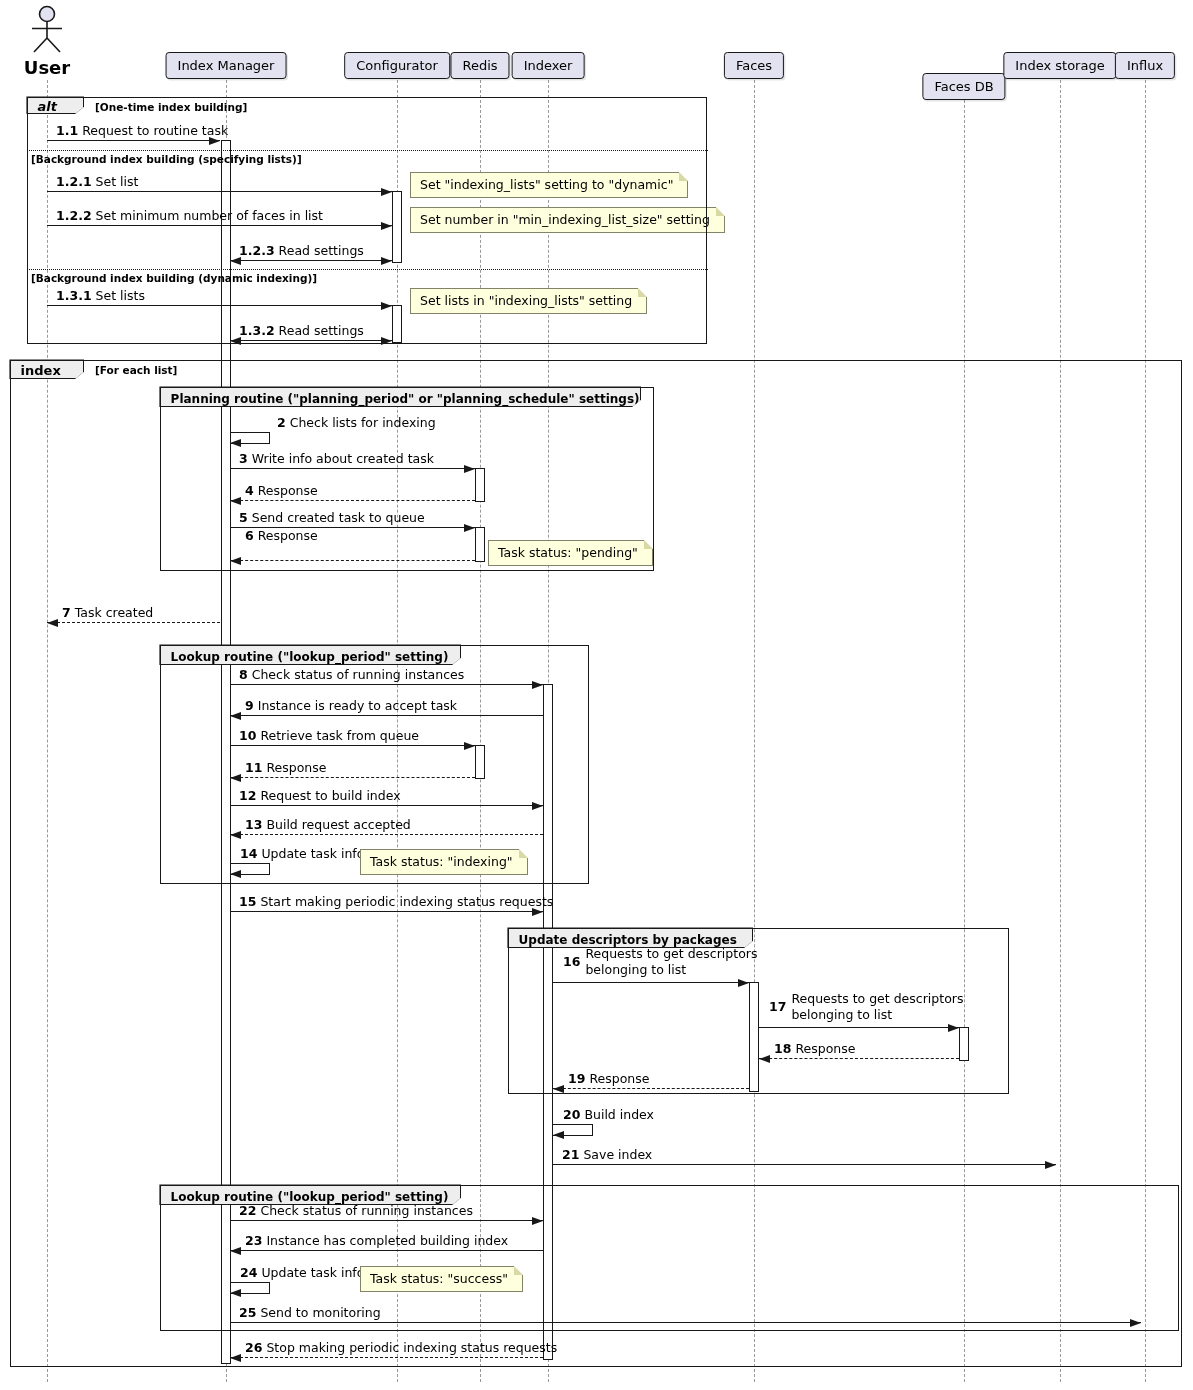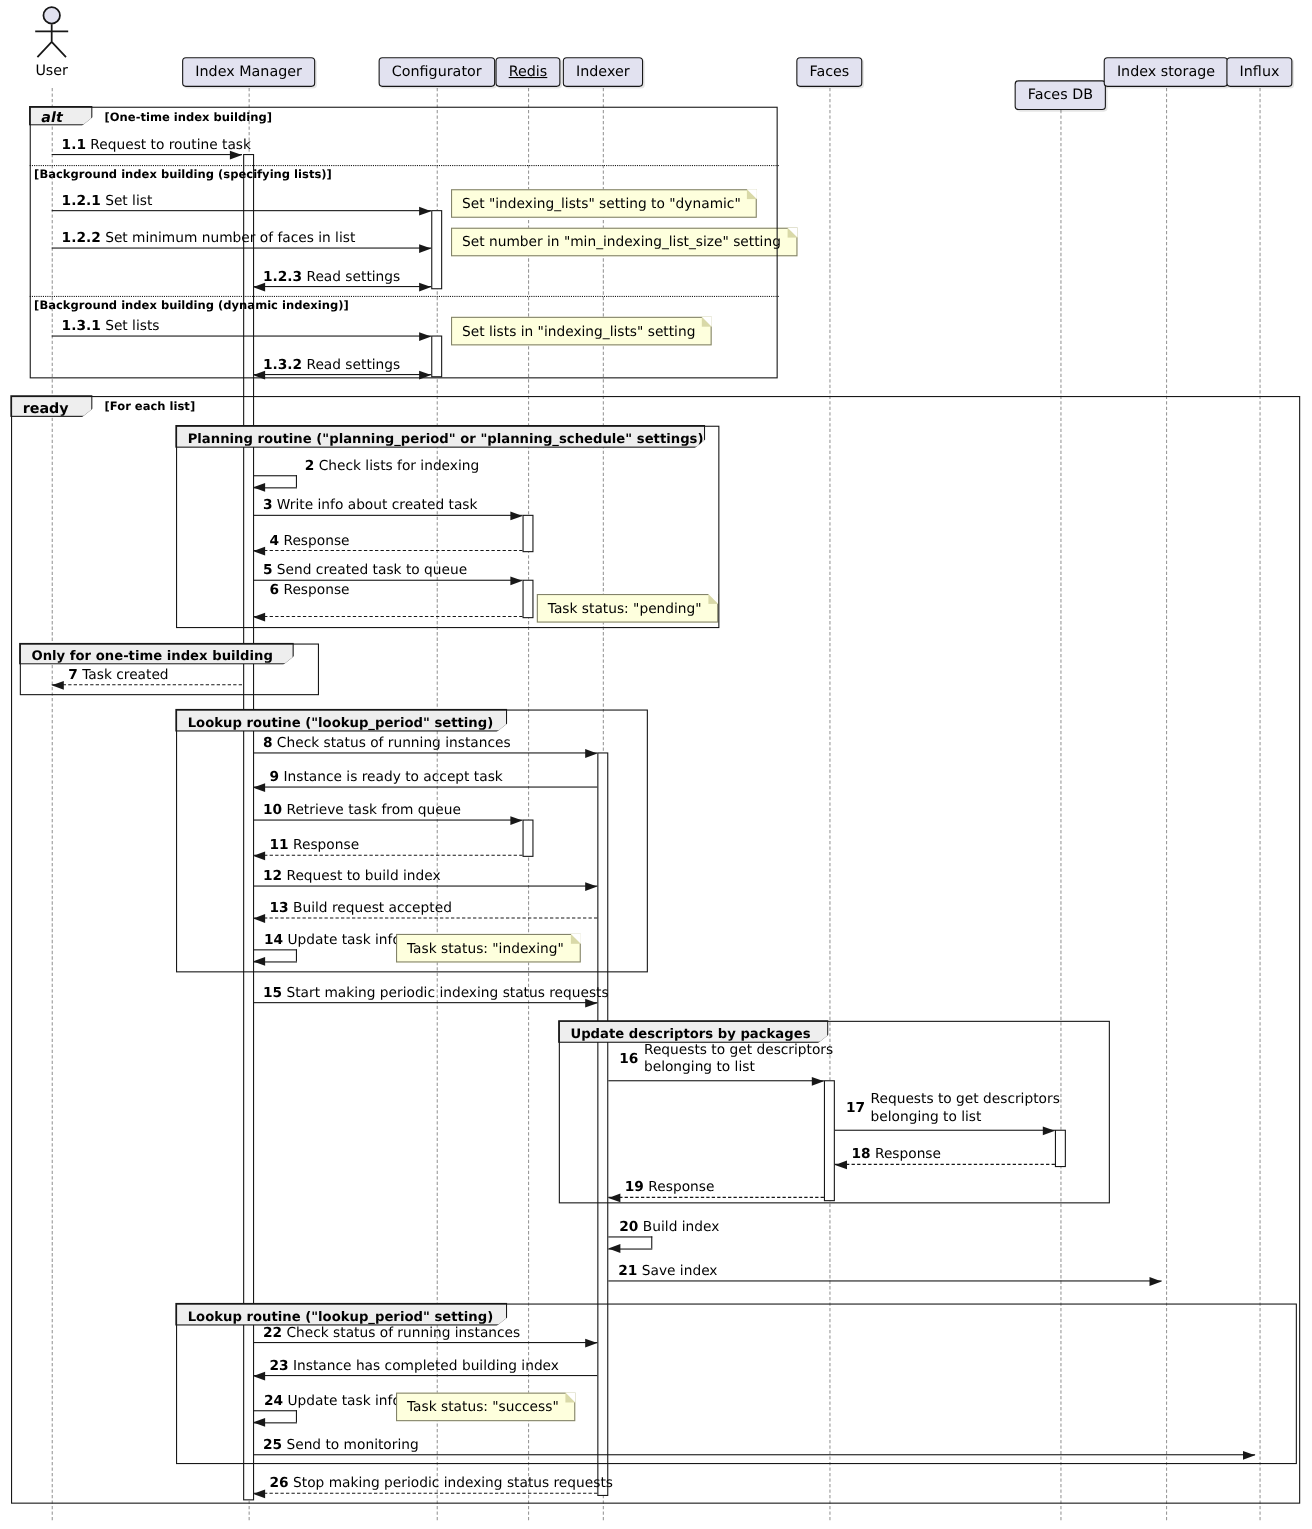--- a/index.html
+++ b/index.html
@@ -3,21 +3,21 @@
 <meta charset="utf-8">
 <style>
   html,body{margin:0;padding:0;background:#fff;}
   body{font-family:"DejaVu Sans","Liberation Sans",sans-serif;color:#000;}
   #canvas{position:relative;width:1193px;height:1390px;background:var(--bg,#fff);overflow:hidden;}
   .lifeline{position:absolute;width:0;border-left:1px dashed var(--lifeline,#999);z-index:0;}
   .pbox{position:absolute;transform:translateX(-50%);background:var(--pfill,#E2E2F0);border:1.4px solid var(--line,#181818);
         border-radius:3.5px;font-size:13px;line-height:25px;height:25px;padding:0 11px;white-space:nowrap;z-index:6;
         box-shadow:1.5px 1.5px 0 rgba(0,0,0,.10);}
   .actor-wrap{position:absolute;z-index:6;}
-  .actor-label{position:absolute;width:80px;text-align:center;font-size:13px;z-index:6;}
+  .actor-label{position:absolute;width:80px;text-align:center;font-size:18px;z-index:6;font-weight:bold;}
   .act{position:absolute;width:8px;background:#fff;border:1px solid var(--line,#181818);z-index:2;}
   .group{position:absolute;border:1.6px solid var(--line,#181818);z-index:5;background:transparent;}
   .tab-outer{position:absolute;top:-1.6px;left:-1.6px;background:var(--line,#181818);z-index:5;}
   .tab-inner{position:absolute;left:1.2px;top:1.2px;right:1.2px;bottom:1.2px;background:var(--tfill,#EEEEEE);
              font-weight:bold;white-space:nowrap;overflow:hidden;padding-left:10px;}
   .kw{font-size:13px;}
   .ttl{font-size:12px;}
   .guard{position:absolute;font-weight:bold;font-size:10.5px;white-space:nowrap;z-index:5;}
   .divline{position:absolute;height:0;border-top:1.4px dotted var(--line,#181818);z-index:3;}
   .divlabel{position:absolute;font-weight:bold;font-size:10.5px;white-space:nowrap;z-index:3;}
@@ -49,21 +49,21 @@
     <div class="lifeline" style="left: 963.5px; top: 80px; height: 1302px;"></div>
     <div class="lifeline" style="left: 1059.5px; top: 80px; height: 1302px;"></div>
     <div class="lifeline" style="left: 1144.5px; top: 80px; height: 1302px;"></div>
     <div class="actor-wrap" style="left: 25px; top: 5px; width: 44px; height: 50px;"><svg width="44" height="50" viewBox="0 0 44 50">
         <circle cx="22" cy="9" r="7.5" fill="#E2E2F0" stroke="#181818" stroke-width="1.6"></circle>
         <path d="M22 17 V33 M7 23.5 H37 M22 33 L9 47 M22 33 L35 47" stroke="#181818" stroke-width="1.6" fill="none"></path>
       </svg></div>
     <div class="actor-label" style="left: 7px; top: 57px;">User</div>
     <div class="pbox" style="left: 226px; top: 52px;">Index Manager</div>
     <div class="pbox" style="left: 397px; top: 52px;">Configurator</div>
-    <div class="pbox" style="left: 480px; top: 52px; text-decoration: underline;">Redis</div>
+    <div class="pbox" style="left: 480px; top: 52px;">Redis</div>
     <div class="pbox" style="left: 548px; top: 52px;">Indexer</div>
     <div class="pbox" style="left: 754px; top: 52px;">Faces</div>
     <div class="pbox" style="left: 964px; top: 52px; margin-top: 21px;">Faces DB</div>
     <div class="pbox" style="left: 1060px; top: 52px;">Index storage</div>
     <div class="pbox" style="left: 1145px; top: 52px;">Influx</div>
     <div class="act" style="left: 221px; top: 140px; height: 1222px;"></div>
     <div class="act" style="left: 392px; top: 191px; height: 70px;"></div>
     <div class="act" style="left: 392px; top: 305px; height: 36px;"></div>
     <div class="act" style="left: 475px; top: 468px; height: 32px;"></div>
     <div class="act" style="left: 475px; top: 527px; height: 33px;"></div>
@@ -72,32 +72,27 @@
     <div class="act" style="left: 749px; top: 982px; height: 108px;"></div>
     <div class="act" style="left: 959px; top: 1027px; height: 32px;"></div>
     <div class="group" style="left: 27px; top: 97px; width: 678px; height: 245px;">
       <div class="tab-outer" style="width: 58px; height: 18px; clip-path: polygon(0px 0px, 58px 0px, 58px 10px, 48px 18px, 0px 18px);">
         <div class="tab-inner" style="line-height: 16px; clip-path: polygon(0px 0px, 58px 0px, 58px 10px, 48px 18px, 0px 18px); font-style: italic;"><span class="kw">alt</span></div>
       </div>
     </div>
     <div class="guard" style="left: 95px; top: 101px;">[One-time index building]</div>
     <div class="group" style="left: 10px; top: 360px; width: 1170px; height: 1005px;">
       <div class="tab-outer" style="width: 75px; height: 20px; clip-path: polygon(0px 0px, 75px 0px, 75px 12px, 65px 20px, 0px 20px);">
-        <div class="tab-inner" style="line-height: 18px; clip-path: polygon(0px 0px, 75px 0px, 75px 12px, 65px 20px, 0px 20px);"><span class="kw">ready</span></div>
+        <div class="tab-inner" style="line-height: 18px; clip-path: polygon(0px 0px, 75px 0px, 75px 12px, 65px 20px, 0px 20px);"><span class="kw">index</span></div>
       </div>
     </div>
     <div class="guard" style="left: 95px; top: 364px;">[For each list]</div>
     <div class="group" style="left: 160px; top: 387px; width: 492px; height: 182px;">
       <div class="tab-outer" style="width: 482px; height: 21px; clip-path: polygon(0px 0px, 482px 0px, 482px 13px, 472px 21px, 0px 21px);">
         <div class="tab-inner" style="line-height: 19px; clip-path: polygon(0px 0px, 482px 0px, 482px 13px, 472px 21px, 0px 21px);"><span class="ttl">Planning routine ("planning_period" or "planning_schedule" settings)</span></div>
-      </div>
-    </div>
-    <div class="group" style="left: 18px; top: 585px; width: 270px; height: 45px;">
-      <div class="tab-outer" style="width: 250px; height: 20px; clip-path: polygon(0px 0px, 250px 0px, 250px 12px, 240px 20px, 0px 20px);">
-        <div class="tab-inner" style="line-height: 18px; clip-path: polygon(0px 0px, 250px 0px, 250px 12px, 240px 20px, 0px 20px);"><span class="ttl">Only for one-time index building</span></div>
       </div>
     </div>
     <div class="group" style="left: 160px; top: 645px; width: 427px; height: 237px;">
       <div class="tab-outer" style="width: 302px; height: 21px; clip-path: polygon(0px 0px, 302px 0px, 302px 13px, 292px 21px, 0px 21px);">
         <div class="tab-inner" style="line-height: 19px; clip-path: polygon(0px 0px, 302px 0px, 302px 13px, 292px 21px, 0px 21px);"><span class="ttl">Lookup routine ("lookup_period" setting)</span></div>
       </div>
     </div>
     <div class="group" style="left: 508px; top: 928px; width: 499px; height: 164px;">
       <div class="tab-outer" style="width: 246px; height: 21px; clip-path: polygon(0px 0px, 246px 0px, 246px 13px, 236px 21px, 0px 21px);">
         <div class="tab-inner" style="line-height: 19px; clip-path: polygon(0px 0px, 246px 0px, 246px 13px, 236px 21px, 0px 21px);"><span class="ttl">Update descriptors by packages</span></div>

